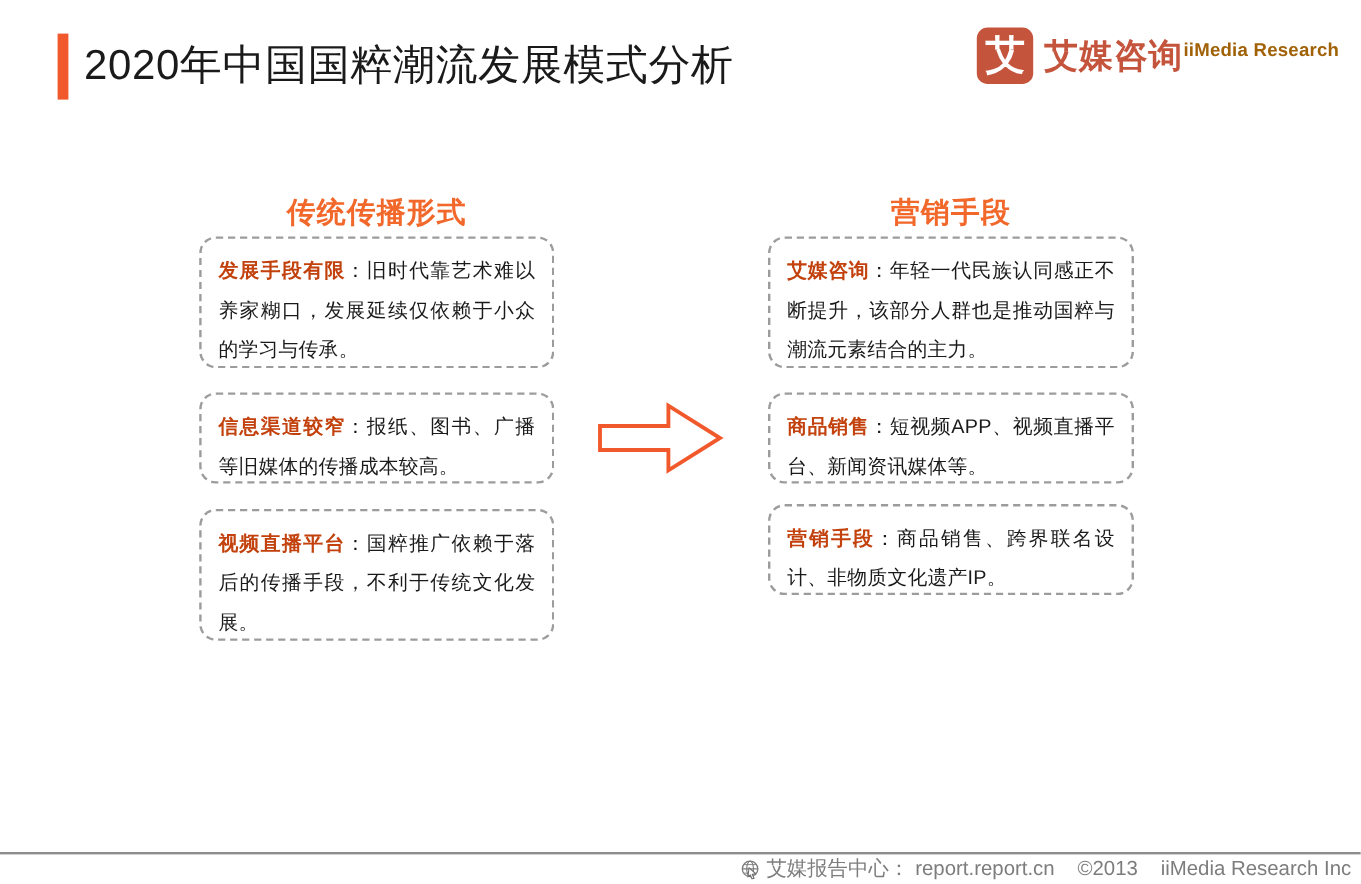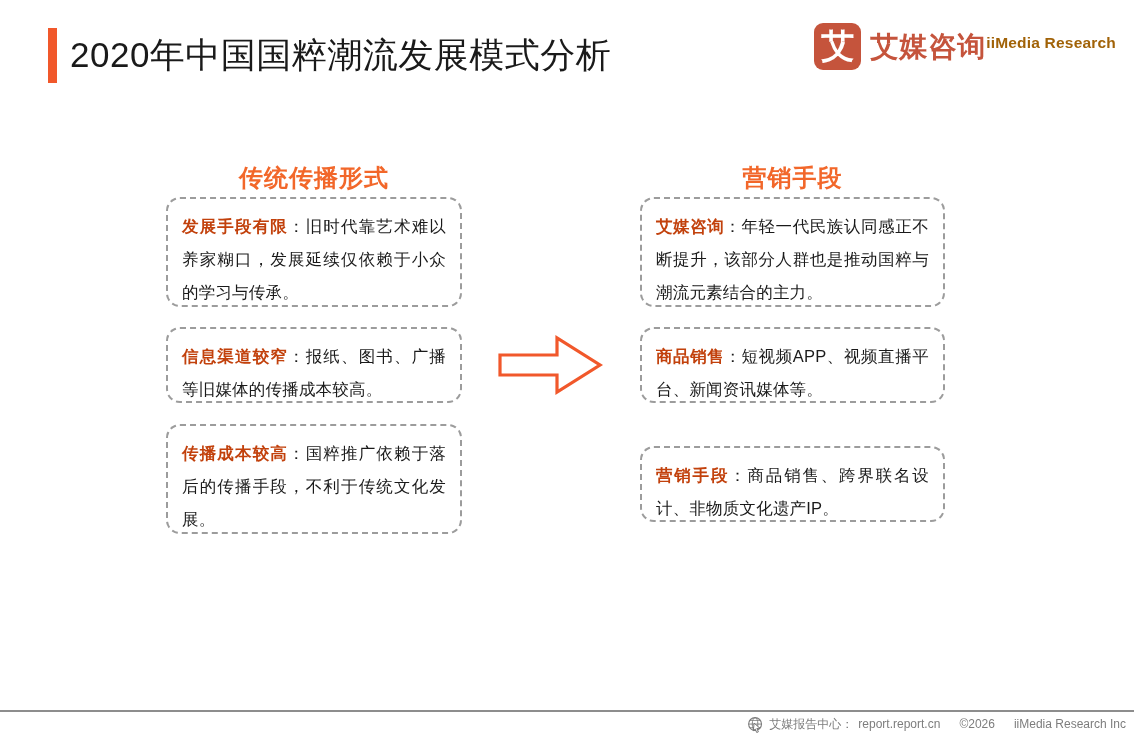--- a/index.html
+++ b/index.html
@@ -150,21 +150,21 @@
   
   .col-left  .card { left: 0; width: 296px; }
   .col-left  .card-1 { top: 197px; height: 110px; }
   .col-left  .card-2 { top: 327px; height: 76px; }
   .col-left  .card-3 { top: 424px; height: 110px; }
 
   
   .col-right .card { left: 0; width: 305px; }
   .col-right .card-1 { top: 197px; height: 110px; }
   .col-right .card-2 { top: 327px; height: 76px; }
-  .col-right .card-3 { top: 446px; height: 76px; }
+  .col-right .card-3 { top: 420px; height: 76px; }
 
   
   .arrow {
     position: absolute;
     left: 495px;
     top: 330px;
     width: 110px;
     height: 70px;
   }
 
@@ -179,21 +179,21 @@
   }
 
   .footer {
     position: absolute;
     right: 8px;
     top: 714px;
     display: flex;
     align-items: center;
     gap: 5px;
     color: #7d7d7d;
-    font-size: 12px;
+    font-size: 17px;
     line-height: 20px;
     white-space: nowrap;
   }
 
   .footer-icon {
     width: 17px;
     height: 17px;
     flex: 0 0 auto;
     display: block;
   }
@@ -230,21 +230,21 @@
     </div>
 
     <div class="card card-2">
       <div class="card-text">
         <span class="card-label">信息渠道较窄</span><span>：</span><span>报纸、图书、广播等旧媒体的传播成本较高。</span>
       </div>
     </div>
 
     <div class="card card-3">
       <div class="card-text">
-        <span class="card-label">传播成本较高</span><span>：</span><span>国粹推广依赖于落后的传播手段，不利于传统文化发展。</span>
+        <span class="card-label">视频直播平台</span><span>：</span><span>国粹推广依赖于落后的传播手段，不利于传统文化发展。</span>
       </div>
     </div>
   </div>
 
   <svg class="arrow" viewBox="0 0 110 70">
     <polygon points="5,25 62,25 62,8 105,35 62,62 62,45 5,45" fill="none" stroke="#F1582B" stroke-width="3.2" stroke-linejoin="miter"></polygon>
   </svg>
 
   <div class="col col-right">
     <div class="col-heading">营销手段</div>
@@ -275,18 +275,18 @@
       <circle cx="9.5" cy="9.5" r="7.6" fill="none" stroke="#7d7d7d" stroke-width="1.3"></circle>
       <ellipse cx="9.5" cy="9.5" rx="3.3" ry="7.6" fill="none" stroke="#7d7d7d" stroke-width="1.1"></ellipse>
       <line x1="1.9" y1="9.5" x2="17.1" y2="9.5" stroke="#7d7d7d" stroke-width="1.1"></line>
       <line x1="3.2" y1="5.3" x2="15.8" y2="5.3" stroke="#7d7d7d" stroke-width="0.9"></line>
       <line x1="3.2" y1="13.7" x2="15.8" y2="13.7" stroke="#7d7d7d" stroke-width="0.9"></line>
       <polygon points="8.4,8.4 15.2,14.4 11.6,14.7 13.4,18.6 11.4,19.4 9.7,15.4 7.4,17.4" fill="#ffffff" stroke="#6e6e6e" stroke-width="1.1" stroke-linejoin="round"></polygon>
     </svg>
     <span>艾媒报告中心：</span>
       <span>report.report.cn</span>
     <span class="footer-sep"></span>
-    <span>©2026</span>
+    <span>©2013</span>
     <span class="footer-sep"></span>
     <span>iiMedia Research  Inc</span>
   </div>
 
 </div>
 
 </body></html>

